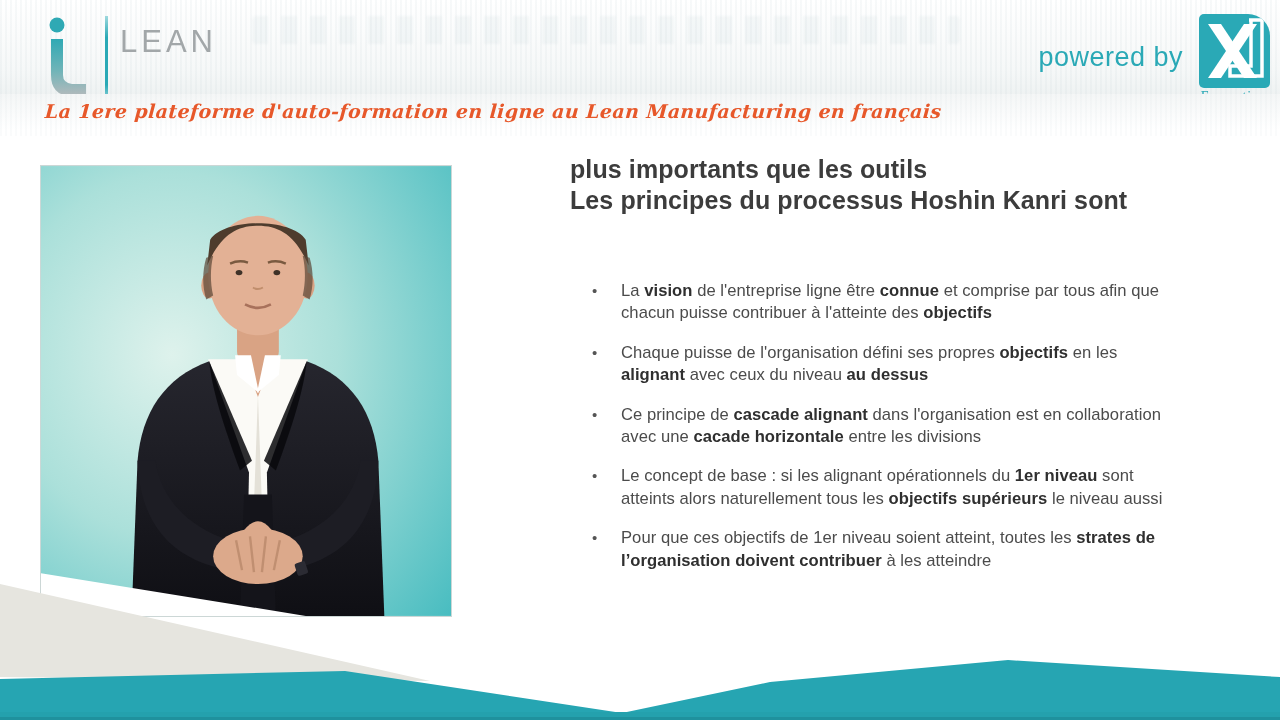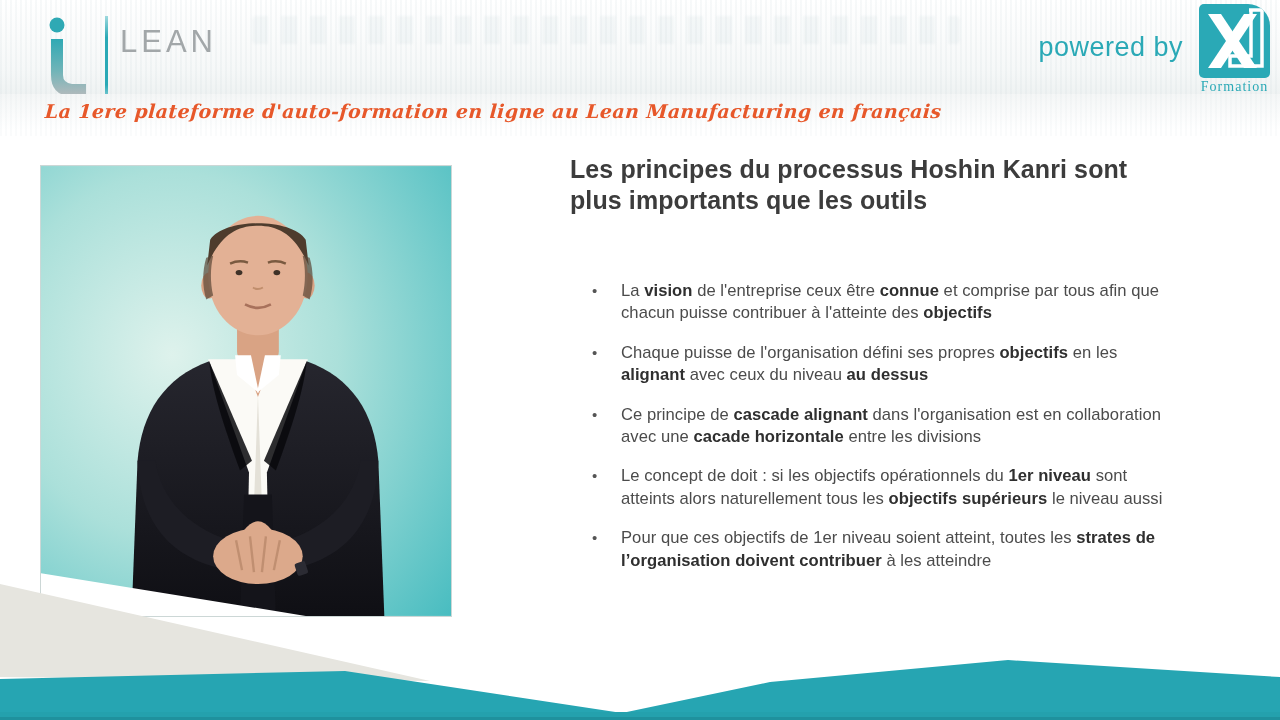--- a/index.html
+++ b/index.html
@@ -46,21 +46,21 @@
 
   .brand{position:absolute;left:44px;top:12px;width:320px;height:92px;}
   .brand-mark{position:absolute;left:0;top:2px;}
   .brand-sep{position:absolute;left:61px;top:4px;width:3px;height:86px;
     background:linear-gradient(#9fd9de, var(--accent_teal) 25%, var(--accent_teal) 80%, #9fd9de);}
   .brand-lean{position:absolute;left:76px;top:14px;font-size:31px;line-height:1;
     letter-spacing:4px;color:var(--brand_gray);font-weight:400;}
   .brand-immersion{position:absolute;left:75px;top:47px;font-size:31px;line-height:1;
     letter-spacing:1px;color:var(--accent_teal);font-weight:700;}
 
-  .powered{position:absolute;right:10px;top:4px;display:flex;align-items:flex-start;}
+  .powered{position:absolute;right:10px;top:14px;display:flex;align-items:flex-start;}
   .powered-label{margin-top:28px;margin-right:16px;font-size:27px;color:var(--accent_teal);
     font-weight:400;letter-spacing:.5px;}
   .xl-box{width:71px;height:74px;background:var(--accent_teal);
     border-radius:5px 22px 5px 5px;position:relative;overflow:hidden;}
   .xl-caption{margin-top:1px;font-family:"Liberation Serif", serif;font-size:14px;
     color:var(--accent_teal);letter-spacing:1px;text-align:center;width:71px;}
 
   
   .photo{
     position:absolute;left:40px;top:165px;width:412px;height:452px;
@@ -177,40 +177,40 @@
       <path d="M196,376 L202,406 M210,372 L214,408 M226,372 L222,408 M240,376 L234,406" stroke="#b9886a" stroke-width="2.4" fill="none" opacity=".8"></path>
       <rect x="256" y="398" width="11" height="13" rx="2" fill="#2b2b33" transform="rotate(-18 261 404)"></rect>
     </svg>
     <svg class="photo-cut" width="412" height="452" viewBox="0 0 412 452">
       <polygon points="0,408 272,452 0,452" fill="#ffffff"></polygon>
     </svg>
   </div>
 
   <div class="content">
     <div class="slide-title">
+      <div>plus importants que les outils</div>
       <div>Les principes du processus Hoshin Kanri sont</div>
-      <div>plus importants que les outils</div>
     </div>
 
     <ul class="bullets">
       <li>
         <span class="bullet-marker">•</span>
-        <p class="bullet-text"><span>La </span><strong>vision</strong><span> de l'entreprise ceux être </span><strong>connue</strong><span> et comprise par tous afin que chacun puisse contribuer à l'atteinte des </span><strong>objectifs</strong></p>
+        <p class="bullet-text"><span>La </span><strong>vision</strong><span> de l'entreprise ligne être </span><strong>connue</strong><span> et comprise par tous afin que chacun puisse contribuer à l'atteinte des </span><strong>objectifs</strong></p>
       </li>
       <li>
         <span class="bullet-marker">•</span>
         <p class="bullet-text"><span>Chaque puisse de l'organisation défini ses propres </span><strong>objectifs</strong><span> en les </span><strong>alignant</strong><span> avec ceux du niveau </span><strong>au dessus</strong></p>
       </li>
       <li>
         <span class="bullet-marker">•</span>
         <p class="bullet-text"><span>Ce principe de </span><strong>cascade alignant</strong><span> dans l'organisation est en collaboration avec une </span><strong>cacade horizontale</strong><span> entre les divisions</span></p>
       </li>
       <li>
         <span class="bullet-marker">•</span>
-        <p class="bullet-text"><span>Le concept de doit : si les objectifs opérationnels du </span><strong>1er niveau</strong><span> sont atteints alors naturellement tous les </span><strong>objectifs supérieurs</strong><span> le niveau aussi</span></p>
+        <p class="bullet-text"><span>Le concept de base : si les alignant opérationnels du </span><strong>1er niveau</strong><span> sont atteints alors naturellement tous les </span><strong>objectifs supérieurs</strong><span> le niveau aussi</span></p>
       </li>
       <li>
         <span class="bullet-marker">•</span>
         <p class="bullet-text"><span>Pour que ces objectifs de 1er niveau soient atteint, toutes les </span><strong>strates de l’organisation doivent contribuer</strong><span> à les atteindre</span></p>
       </li>
     </ul>
   </div>
 
   <svg class="footer-wave" width="1280" height="165" viewBox="0 0 1280 165">
     <polygon points="0,29 430,126 0,122" fill="#e6e5df"></polygon>

